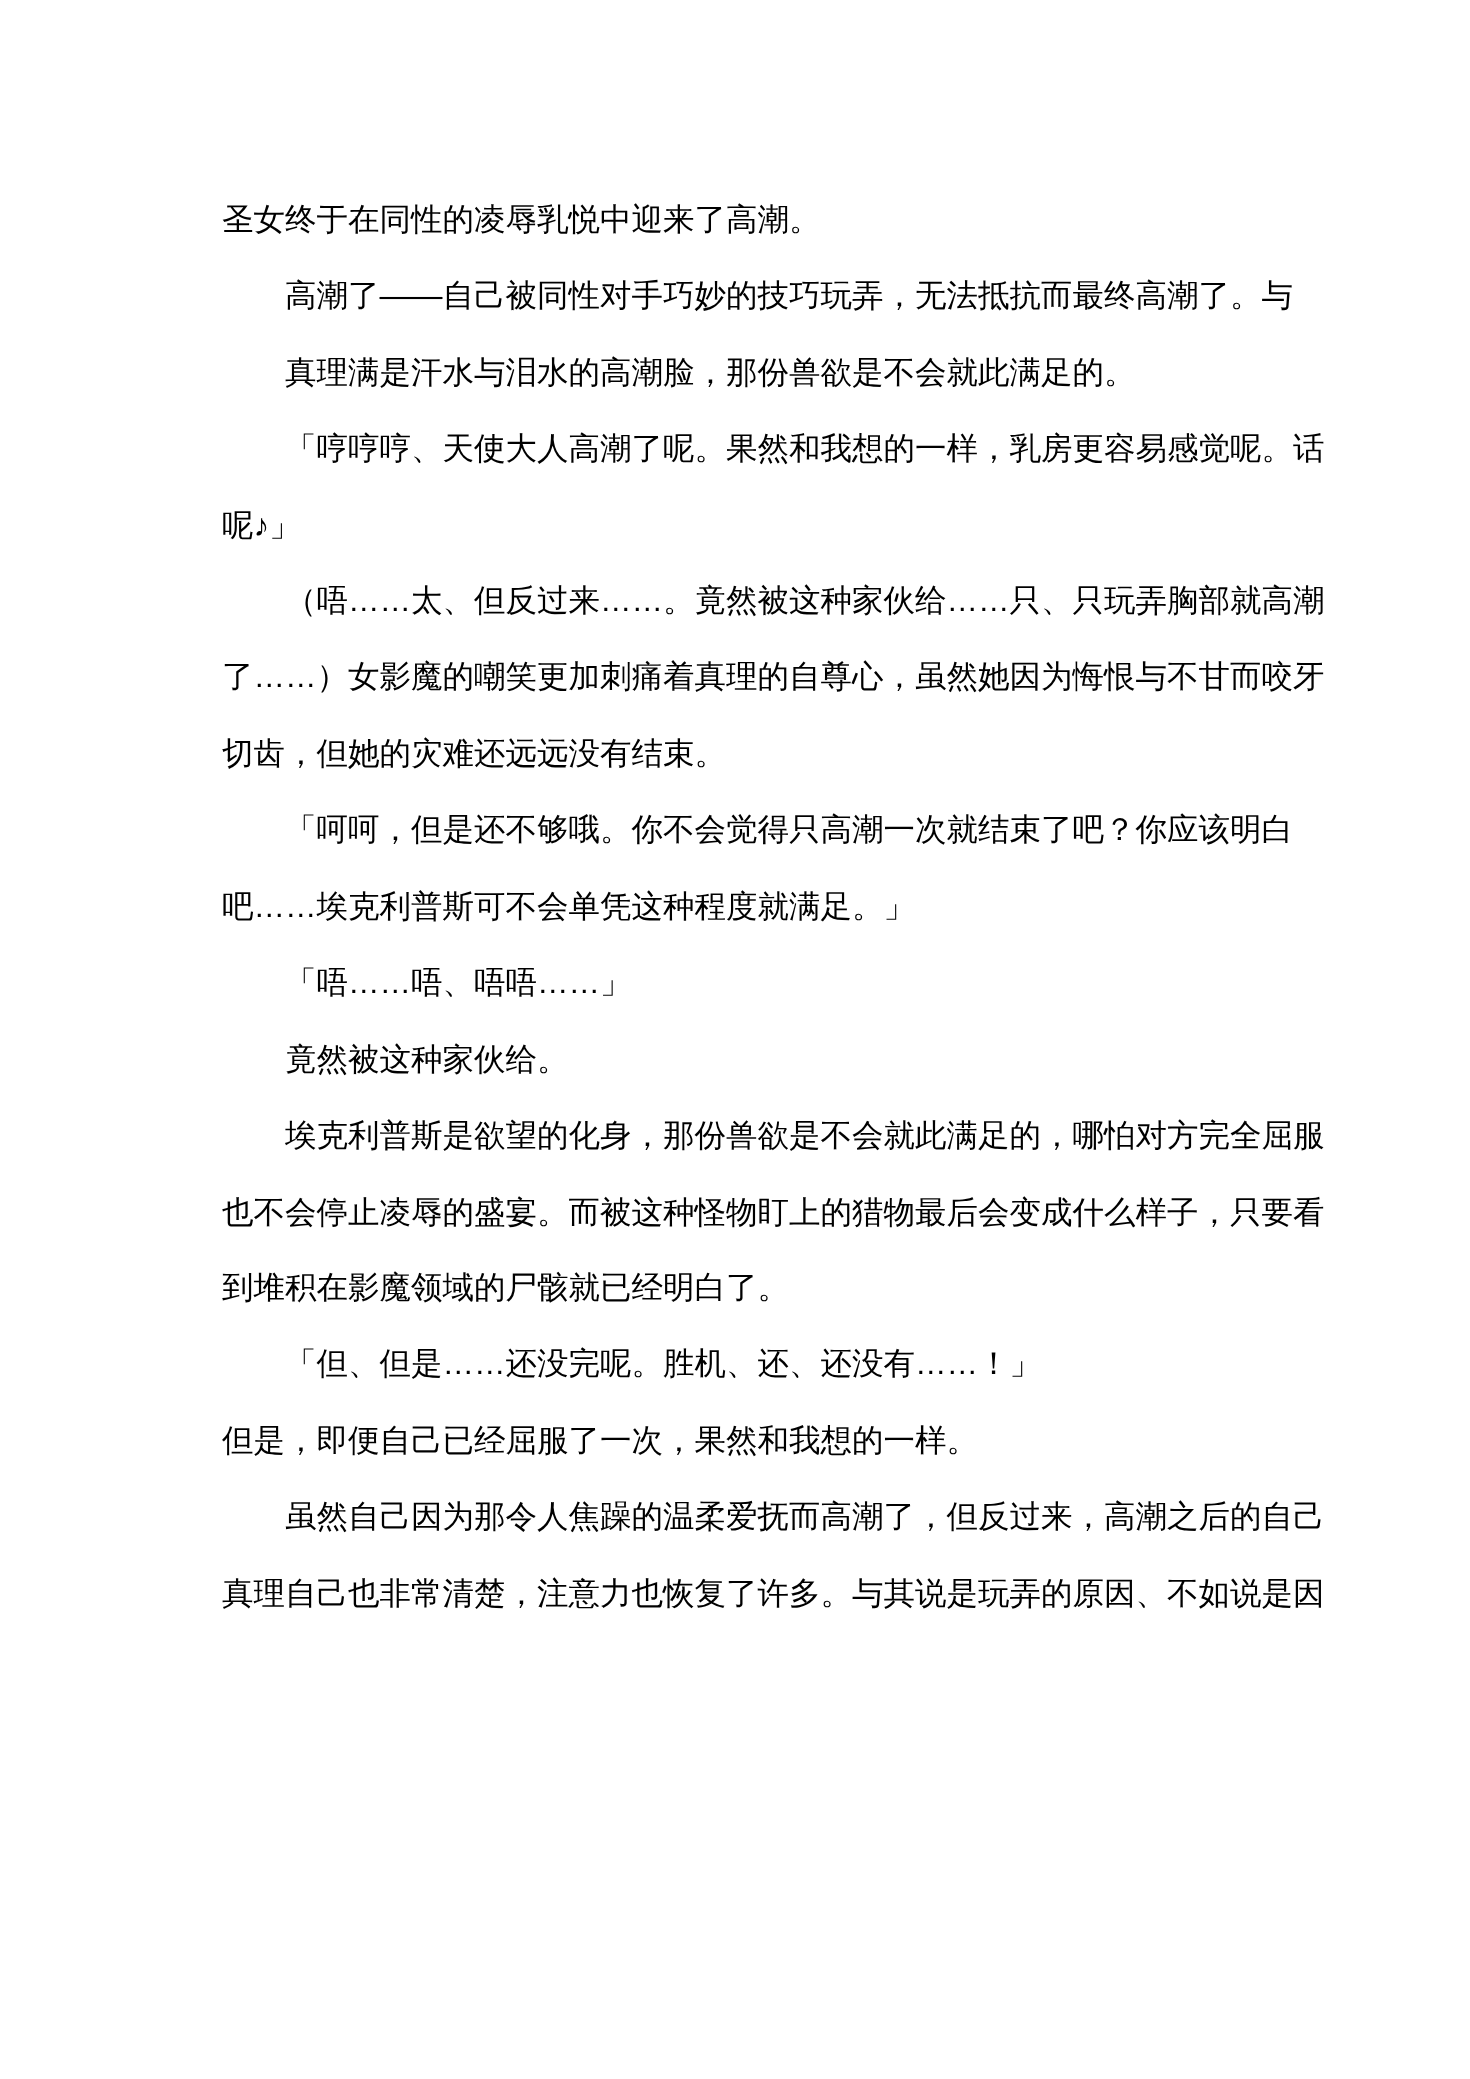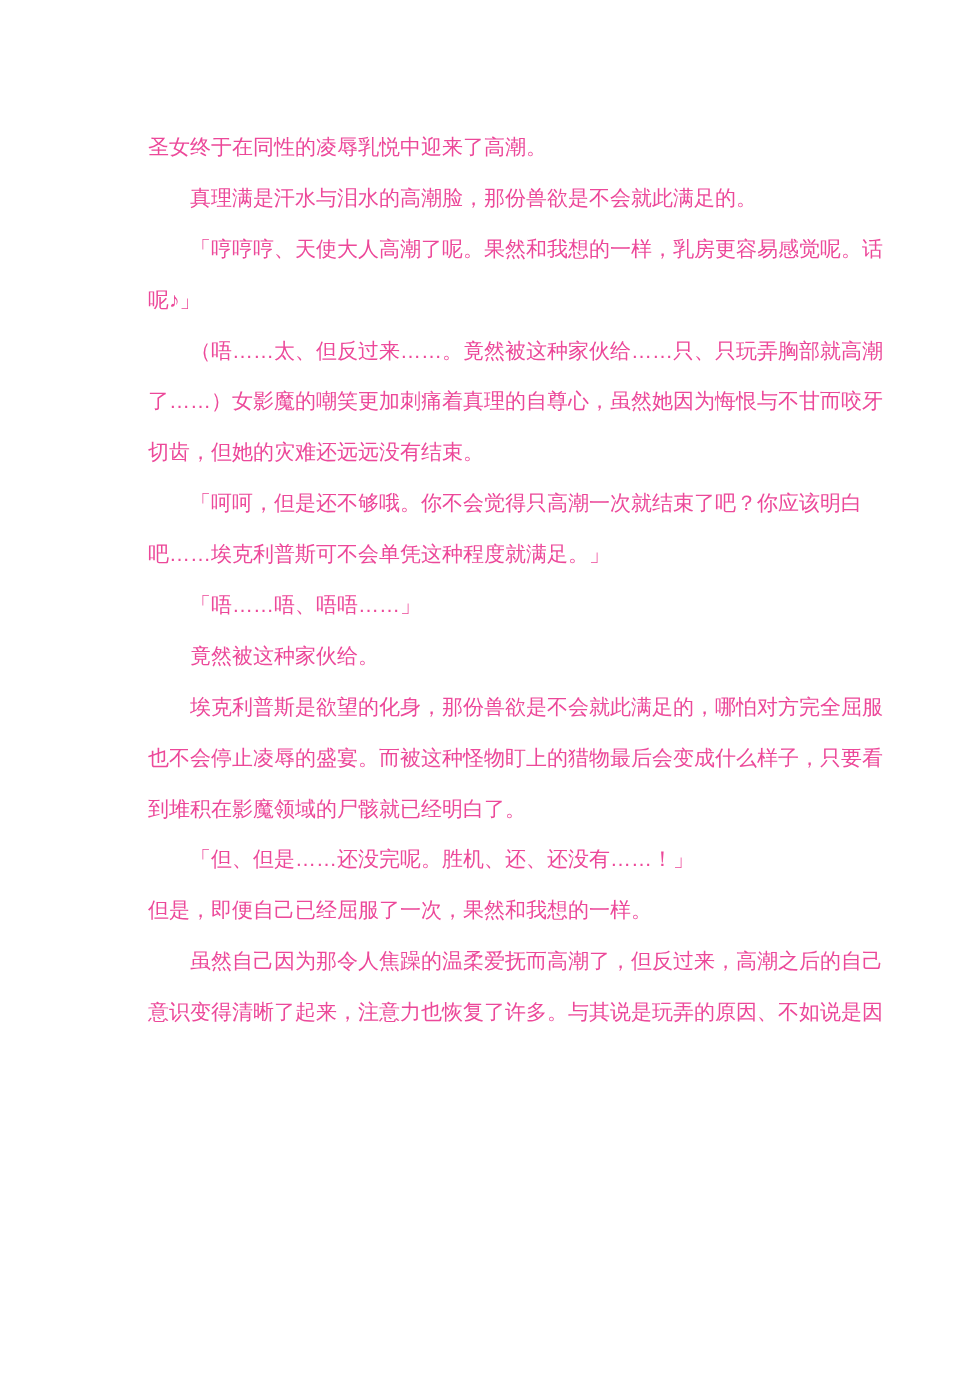--- a/index.html
+++ b/index.html
@@ -37,25 +37,26 @@
     white-space: nowrap;
   }
   .line.ind {
     padding-left: 42px;
   }
 </style>
 </head>
 <body>
 
 <div class="page">
-  <div class="text-block" id="text-block" style="color: #ec4899;">
+  <div class="text-block" id="text-block" style="color: #000000;">
       <p class="para">
         <span class="line">圣女终于在同性的凌辱乳悦中迎来了高潮。</span>
       </p>
       <p class="para">
+        <span class="line ind">高潮了——自己被同性对手巧妙的技巧玩弄，无法抵抗而最终高潮了。与</span>
       </p>
       <p class="para">
         <span class="line ind">真理满是汗水与泪水的高潮脸，那份兽欲是不会就此满足的。</span>
       </p>
       <p class="para">
         <span class="line ind">「哼哼哼、天使大人高潮了呢。果然和我想的一样，乳房更容易感觉呢。话</span>
         <span class="line">呢♪」</span>
       </p>
       <p class="para">
         <span class="line ind">（唔……太、但反过来……。竟然被这种家伙给……只、只玩弄胸部就高潮</span>
@@ -78,16 +79,16 @@
         <span class="line">到堆积在影魔领域的尸骸就已经明白了。</span>
       </p>
       <p class="para">
         <span class="line ind">「但、但是……还没完呢。胜机、还、还没有……！」</span>
       </p>
       <p class="para">
         <span class="line">但是，即便自己已经屈服了一次，果然和我想的一样。</span>
       </p>
       <p class="para">
         <span class="line ind">虽然自己因为那令人焦躁的温柔爱抚而高潮了，但反过来，高潮之后的自己</span>
-        <span class="line">意识变得清晰了起来，注意力也恢复了许多。与其说是玩弄的原因、不如说是因</span>
+        <span class="line">真理自己也非常清楚，注意力也恢复了许多。与其说是玩弄的原因、不如说是因</span>
       </p>
     </div>
 </div>
 
 </body></html>

